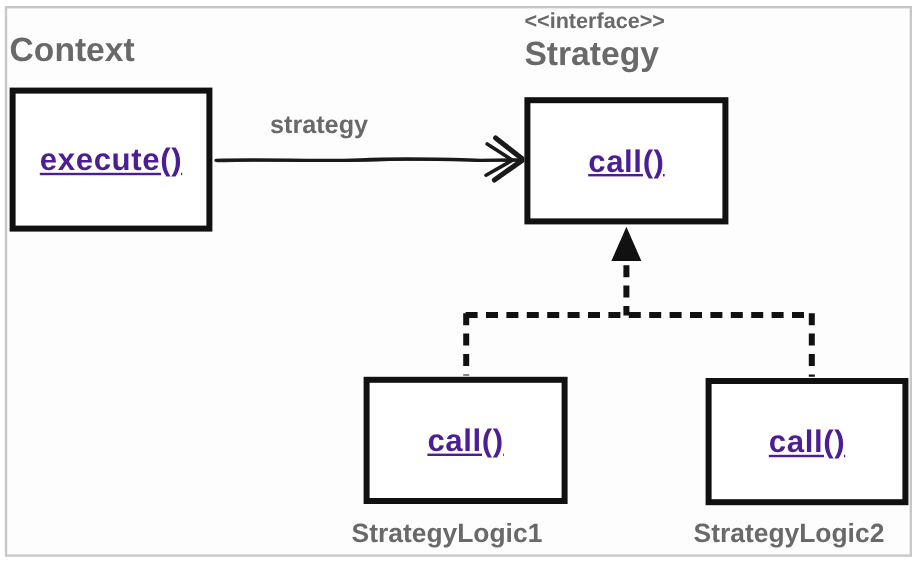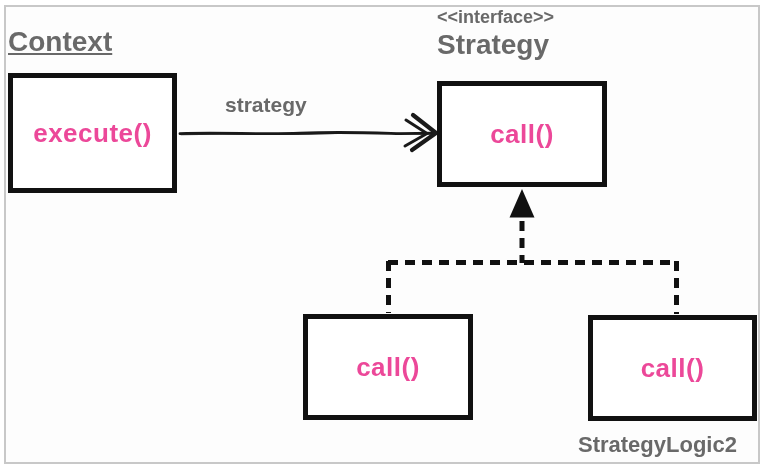--- a/index.html
+++ b/index.html
@@ -16,54 +16,55 @@
     background:var(--inner-bg,#fdfdfd);
   }
   .uml-box{
     position:absolute;
     background:var(--box-fill,#ffffff);
     border:5px solid var(--box-border,#111111);
     display:flex;align-items:center;justify-content:center;
     box-sizing:border-box;
   }
   .method{
-    color:#ec4899;font-weight:bold;font-size:26px;letter-spacing:0.5px;
+    color:#4c1d95;font-weight:bold;font-size:26px;letter-spacing:0.5px;text-decoration:underline;
   }
   .gray-label{
     position:absolute;color:var(--label-gray,#696969);font-weight:bold;
     text-align:left;white-space:nowrap;
   }
   .class-title{font-size:28px;}
   .stereotype{font-size:18px;}
   .assoc-label{font-size:21px;}
   .impl-label{font-size:22px;}
   svg.connectors{position:absolute;left:0;top:0;pointer-events:none;}
 
   .context-box{left:8px;top:73px;width:169px;height:120px;}
   .strategy-box{left:437px;top:81px;width:170px;height:106px;}
   .logic1-box{left:303px;top:314px;width:170px;height:106px;}
   .logic2-box{left:588px;top:315px;width:169px;height:106px;}
 
-  .context-title{left:8px;top:26px;width:170px;text-decoration:underline;}
+  .context-title{left:8px;top:26px;width:170px;}
   .interface-stereotype{left:437px;top:7px;width:171px;}
   .strategy-title{left:437px;top:29px;width:171px;}
   .association-label{left:225px;top:93px;width:160px;}
   .logic1-label{left:293px;top:432px;width:190px;}
   .logic2-label{left:578px;top:432px;width:190px;}
 </style>
 </head>
 <body>
 
 <div class="canvas">
   <div class="frame"></div>
 
   <div class="gray-label class-title context-title">Context</div>
   <div class="gray-label stereotype interface-stereotype">&lt;&lt;interface&gt;&gt;</div>
   <div class="gray-label class-title strategy-title">Strategy</div>
   <div class="gray-label assoc-label association-label">strategy</div>
+  <div class="gray-label impl-label logic1-label">StrategyLogic1</div>
   <div class="gray-label impl-label logic2-label">StrategyLogic2</div>
 
   <svg class="connectors" width="765" height="470" viewBox="0 0 765 470">
 
     <g stroke="#1a1a1a" fill="none" stroke-linecap="round" stroke-linejoin="round">
       <path d="M180,133.6 C 225,132.2 260,134.8 300,133.2 S 365,132.6 400,133.6 L 432,133.2" stroke-width="2.8"></path>
       <path d="M181,134.6 C 230,133.0 270,135.4 315,133.8 S 380,133.4 431,134.0" stroke-width="1.4" opacity="0.85"></path>
       <path d="M413,115 L 436,133 L 412,150" stroke-width="4.2"></path>
       <path d="M406,120 L 427,133.5 L 405,146" stroke-width="3.0"></path>
     </g>

